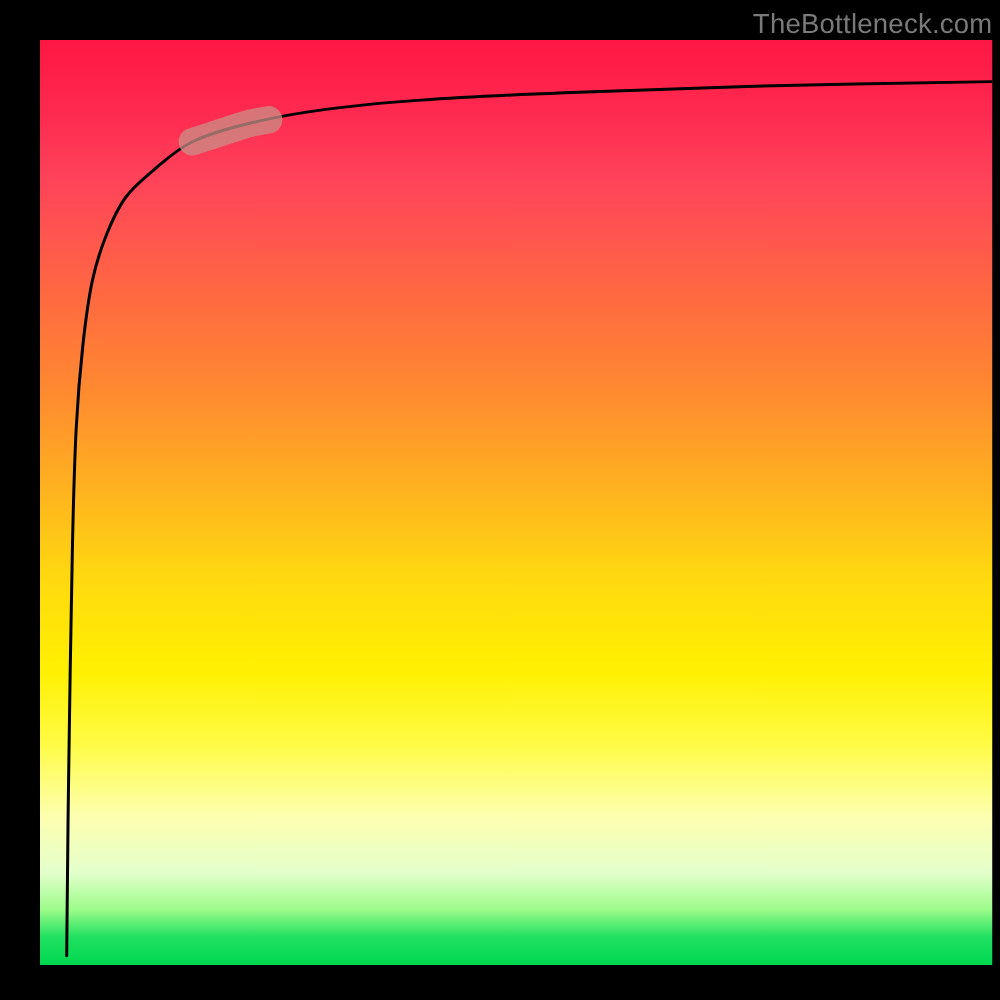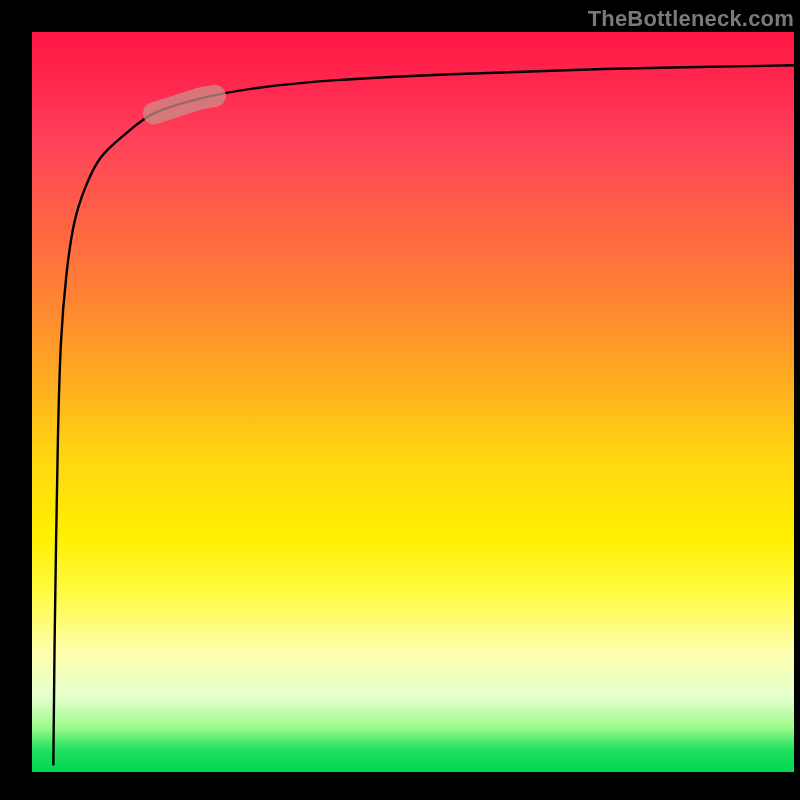--- a/index.html
+++ b/index.html
@@ -1,17 +1,17 @@
 <!DOCTYPE html>
 <html><head>
 <meta charset="utf-8">
 <style>
   * { margin: 0; padding: 0; box-sizing: border-box; }
   html, body { width: 800px; height: 800px; background: #000; overflow: hidden; }
-  .wrap { position: relative; width: 800px; height: 800px; font-weight: bold; }
+  .wrap { position: relative; width: 800px; height: 800px; }
   .plot-border {
     position: absolute;
     left: 30px; top: 30px;
     width: 766px; height: 744px;
     background: #000;
   }
   .plot-inner {
     position: absolute;
     left: 32px; top: 32px;
     width: 762px; height: 740px;

